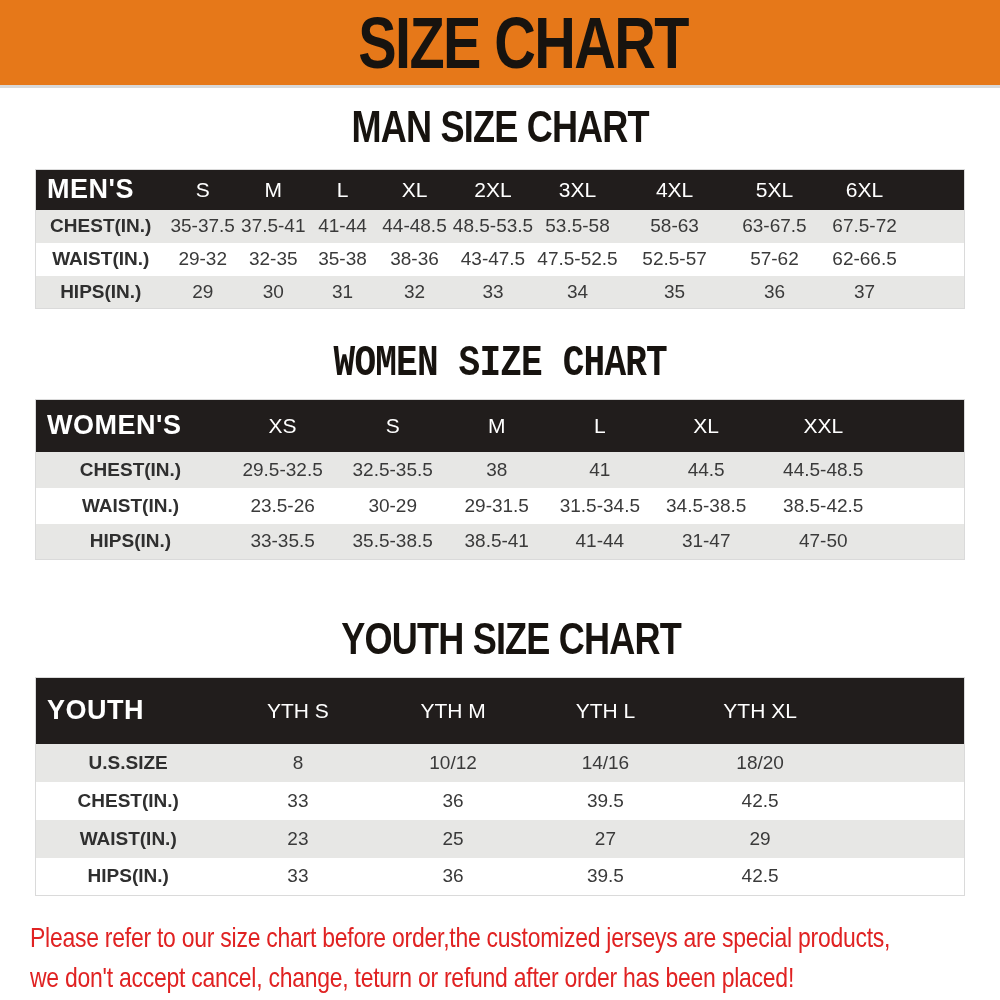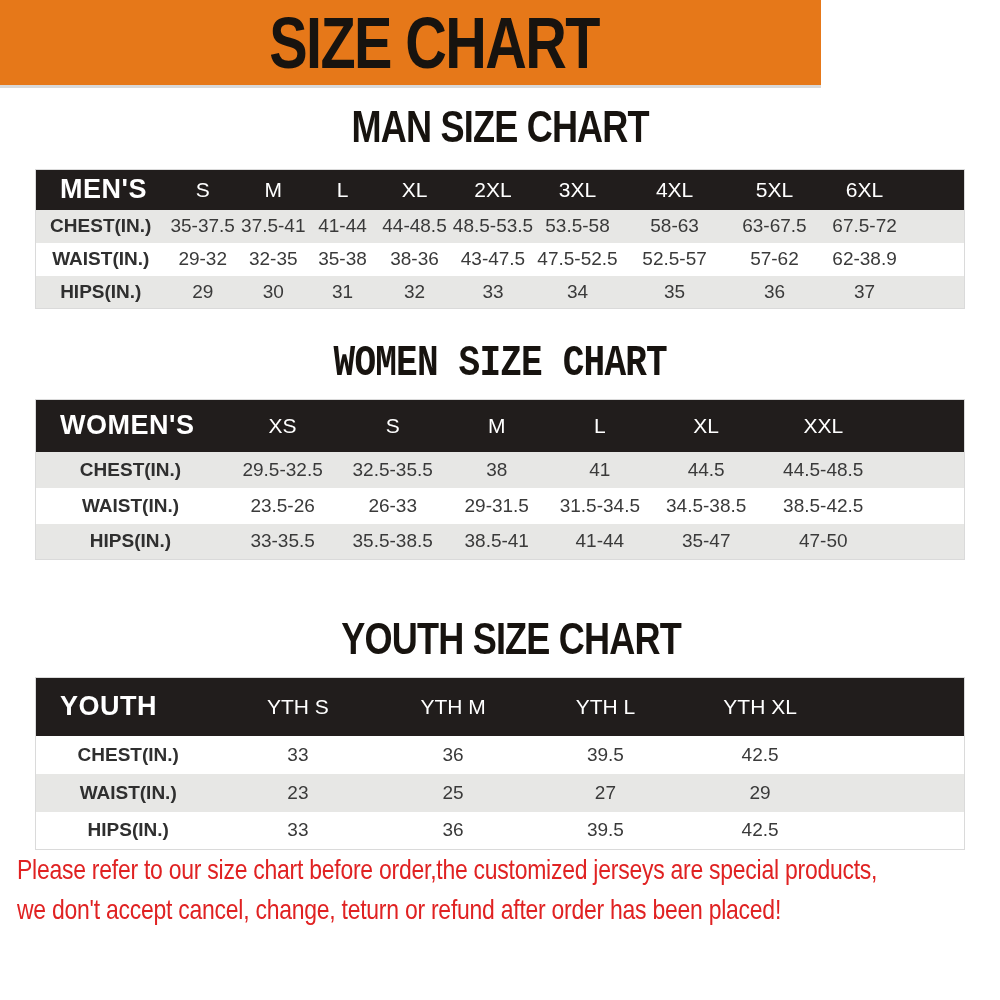--- a/index.html
+++ b/index.html
@@ -1,19 +1,19 @@
 <!DOCTYPE html>
 <html><head>
 <meta charset="utf-8">
 <style>
   * { margin:0; padding:0; box-sizing:border-box; }
   html,body { width:1000px; background:#ffffff; font-family:"Liberation Sans", sans-serif; }
 
   .banner {
-    width:821px; height:88px; background:#e67819;
+    width:1000px; height:88px; background:#e67819;
     display:flex; align-items:center; justify-content:center;
     border-bottom:3px solid #d9d9d9;
     padding-left:46px;
   }
   .banner-title {
     font-weight:bold; font-size:72px; color:#17130f;
     transform:scaleX(0.80); letter-spacing:-2px; white-space:nowrap;
   }
 
   .section-title-wrap { text-align:center; height:48px; line-height:48px; }
@@ -29,36 +29,36 @@
     width:930px; margin:0 auto; border-collapse:collapse; table-layout:fixed;
     border:1px solid #dadada;
   }
   .tm-men   { margin-top:19px; }
   .tm-women { margin-top:12px; }
   .tm-youth { margin-top:15px; }
 
   thead tr { background:#211d1c; color:#ffffff; }
   .t-men   thead tr { height:40px; }
   .t-women thead tr { height:52px; }
-  .t-youth thead tr { height:58px; }
+  .t-youth thead tr { height:66px; }
   .t-men   tbody tr { height:33px; }
   .t-women tbody tr { height:36px; }
   .t-youth tbody tr { height:38px; }
 
   th.corner {
-    text-align:left; padding-left:24px; font-size:27px;
+    text-align:left; padding-left:11px; font-size:27px;
     letter-spacing:0.5px; font-weight:bold; white-space:nowrap;
   }
   th.col { font-weight:normal; font-size:21px; text-align:center; }
   td { text-align:center; font-size:19px; color:#3a3a3a; white-space:nowrap; }
   td.rowlabel { color:#2f2f2f;font-weight:bold; }
   tr.stripe { background:#e7e7e5; }
   tr.plain  { background:#ffffff; }
 
-  .footer { padding-left:17px; color:#e02222; }
+  .footer { margin-top:22px; padding-left:30px; color:#e02222; }
   .footer-line {
     font-size:28px; line-height:40px; white-space:nowrap;
     transform:scaleX(0.82); transform-origin:left center; letter-spacing:-0.3px;
   }
 </style>
 </head>
 <body>
 
 <div class="banner">
   <div class="banner-title">SIZE CHART</div>
@@ -114,21 +114,21 @@
     <tr class="plain">
       <td class="rowlabel">WAIST(IN.)</td>
       <td>29-32</td>
       <td>32-35</td>
       <td>35-38</td>
       <td>38-36</td>
       <td>43-47.5</td>
       <td>47.5-52.5</td>
       <td>52.5-57</td>
       <td>57-62</td>
-      <td>62-38.9</td>
+      <td>62-66.5</td>
       <td></td>
     </tr>
     <tr class="stripe">
       <td class="rowlabel">HIPS(IN.)</td>
       <td>29</td>
       <td>30</td>
       <td>31</td>
       <td>32</td>
       <td>33</td>
       <td>34</td>
@@ -174,34 +174,34 @@
       <td>32.5-35.5</td>
       <td>38</td>
       <td>41</td>
       <td>44.5</td>
       <td>44.5-48.5</td>
       <td></td>
     </tr>
     <tr class="plain">
       <td class="rowlabel">WAIST(IN.)</td>
       <td>23.5-26</td>
-      <td>26-33</td>
+      <td>30-29</td>
       <td>29-31.5</td>
       <td>31.5-34.5</td>
       <td>34.5-38.5</td>
       <td>38.5-42.5</td>
       <td></td>
     </tr>
     <tr class="stripe">
       <td class="rowlabel">HIPS(IN.)</td>
       <td>33-35.5</td>
       <td>35.5-38.5</td>
       <td>38.5-41</td>
       <td>41-44</td>
-      <td>35-47</td>
+      <td>31-47</td>
       <td>47-50</td>
       <td></td>
     </tr>
   </tbody>
 </table>
 
 <div class="section-title-wrap mt-youth">
   <span class="section-title">YOUTH SIZE CHART</span>
 </div>
 
@@ -218,20 +218,28 @@
     <tr>
       <th class="corner">YOUTH</th>
       <th class="col">YTH S</th>
       <th class="col">YTH M</th>
       <th class="col">YTH L</th>
       <th class="col">YTH XL</th>
       <th class="col"></th>
     </tr>
   </thead>
   <tbody>
+    <tr class="stripe">
+      <td class="rowlabel">U.S.SIZE</td>
+      <td>8</td>
+      <td>10/12</td>
+      <td>14/16</td>
+      <td>18/20</td>
+      <td></td>
+    </tr>
     <tr class="plain">
       <td class="rowlabel">CHEST(IN.)</td>
       <td>33</td>
       <td>36</td>
       <td>39.5</td>
       <td>42.5</td>
       <td></td>
     </tr>
     <tr class="stripe">
       <td class="rowlabel">WAIST(IN.)</td>

